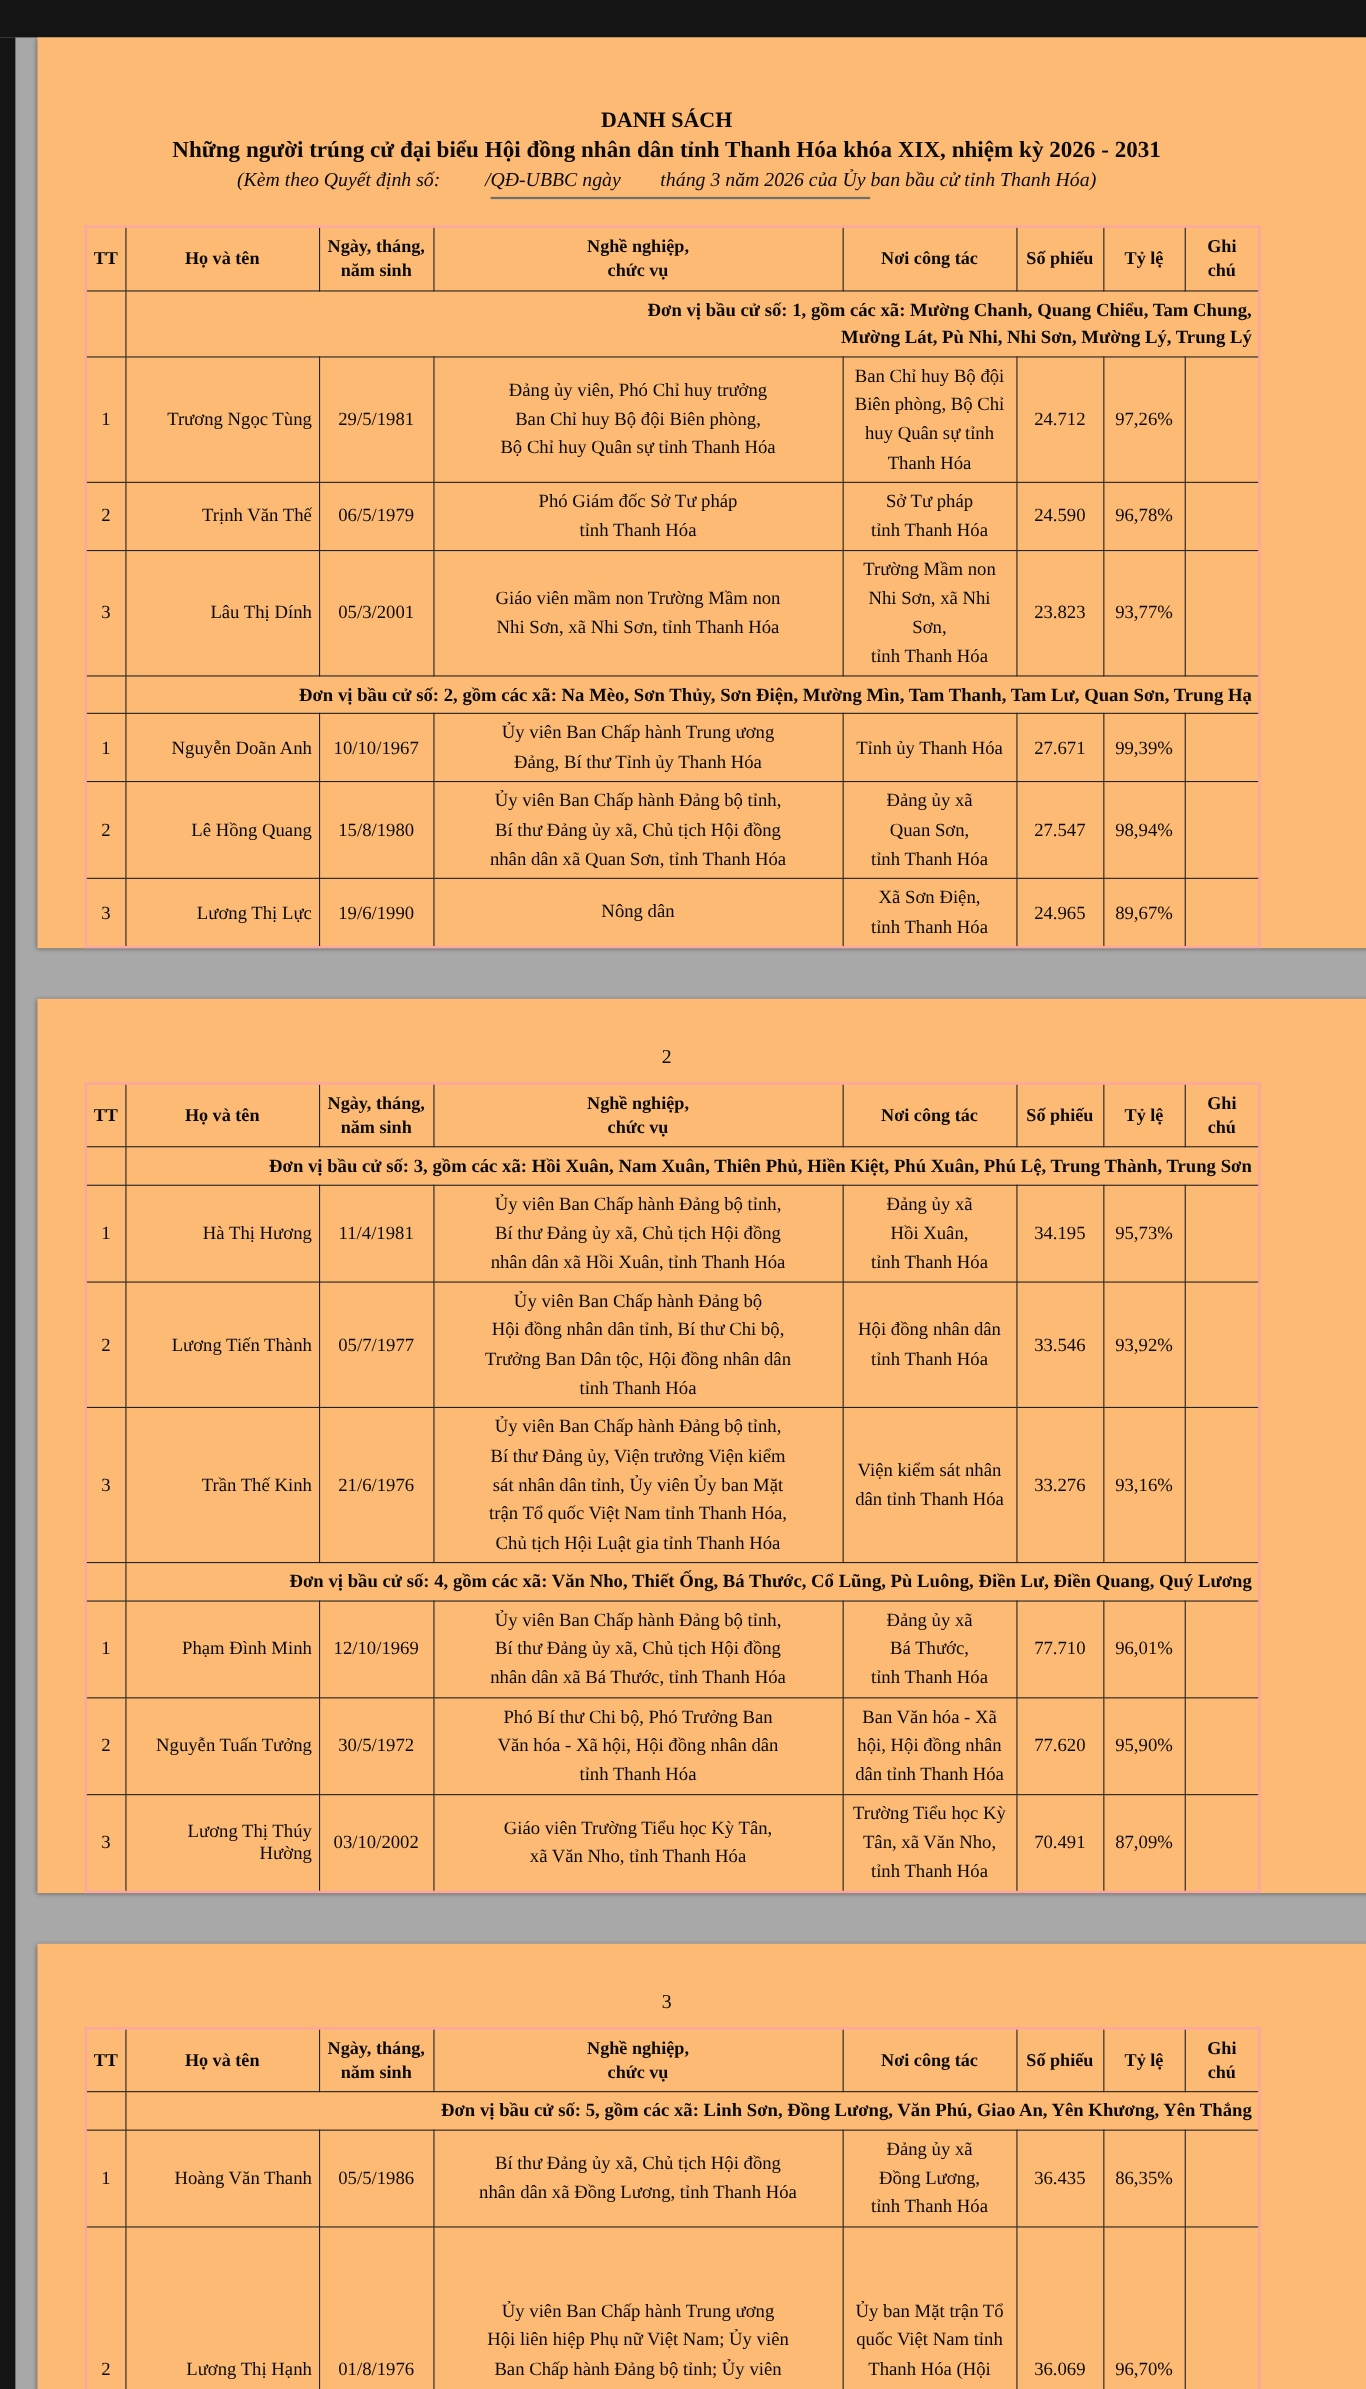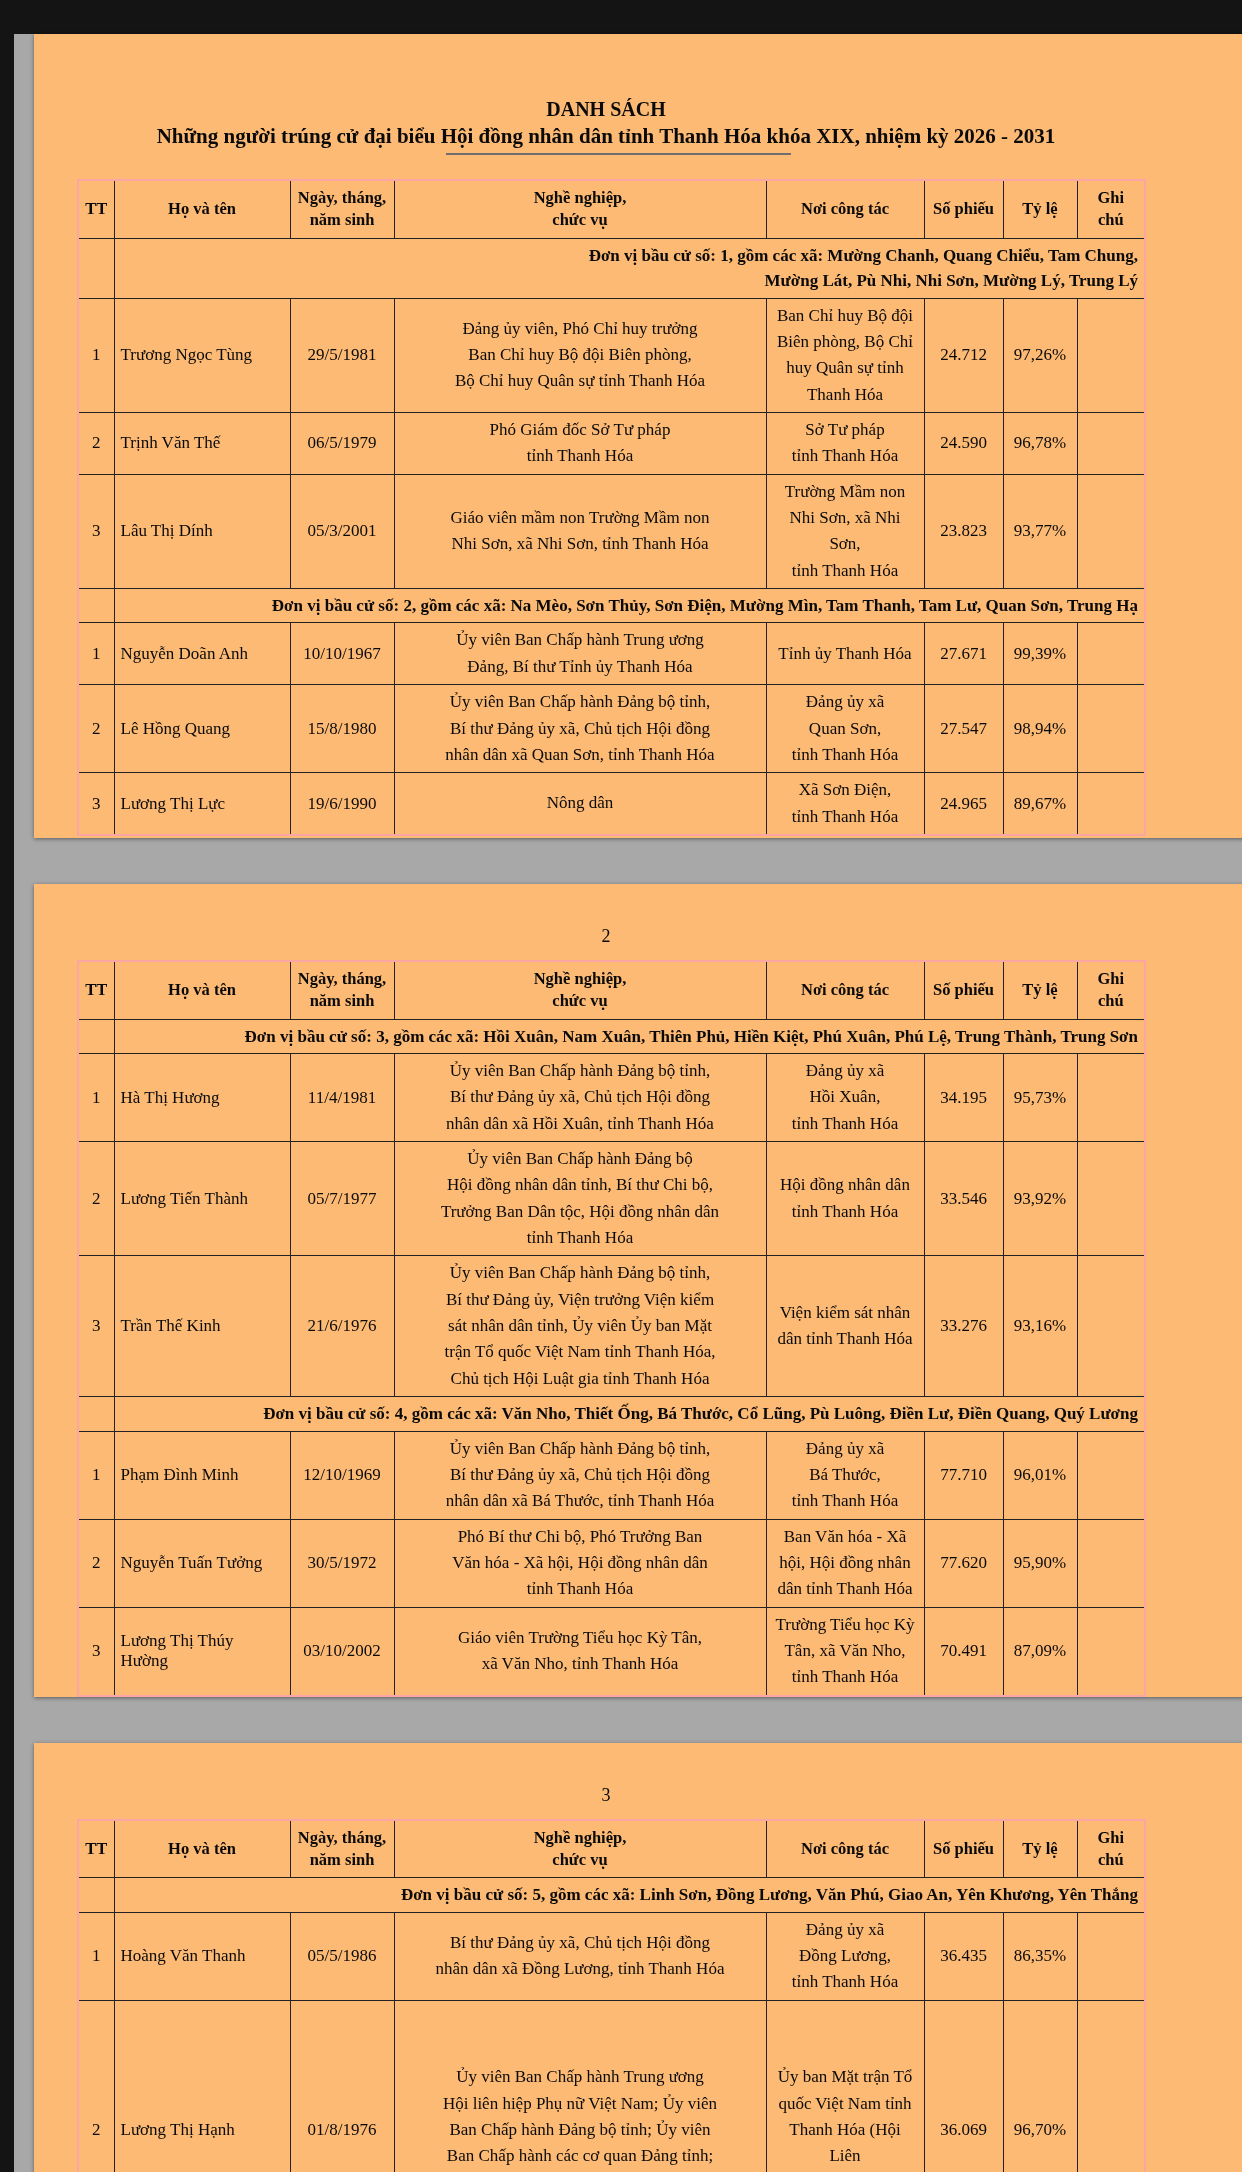--- a/index.html
+++ b/index.html
@@ -26,38 +26,39 @@
   .decree-rule { width:345px; border-bottom:2px solid #6e6e6e; margin:3px auto 0 auto; transform:translateX(12px); }
 
   .page-num { text-align:center; font-size:18px; line-height:24px; }
 
   table.results { border-collapse:collapse; table-layout:fixed; width:1058px; border:2px solid #fca5a5; }
   .page-1 table.results { margin-top:24px; }
   .page-2 table.results, .page-3 table.results { margin-top:12px; }
   .results th, .results td { border:1px solid #222; vertical-align:middle; padding:4px 6px; font-size:17px; }
   .results th { font-weight:bold; text-align:center; white-space:pre-line; font-size:16.5px; line-height:1.35; padding:6px 2px; }
   .cell-c { text-align:center; }
-  .cell-name { text-align:left; padding-left:10px; }
+  .cell-name { text-align:right; padding-left:10px; }
   .ml { white-space:pre-line; line-height:1.55; text-align:center; }
   .unit-cell { font-weight:bold; text-align:right; white-space:pre-line; line-height:1.5; padding:5px 4px; font-size:17.5px; }
   
   .page-3 tr.candidate-row:last-child td { height:260px; }
 </style>
 </head>
 <body>
 
 <div class="viewer">
   <div class="topbar"></div>
   <div class="leftstrip"></div>
   <div class="pages">
       <div class="page page-1">
         <div class="page-inner">
           <div class="content">
             <div class="doc-title">DANH SÁCH</div>
             <div class="doc-subtitle">Những người trúng cử đại biểu Hội đồng nhân dân tỉnh Thanh Hóa khóa XIX, nhiệm kỳ 2026 - 2031</div>
+            <div class="decree">(Kèm theo Quyết định số:         /QĐ-UBBC ngày        tháng 3 năm 2026 của Ủy ban bầu cử tỉnh Thanh Hóa)</div>
             <div class="decree-rule"></div>
             <table class="results">
               <colgroup>
                 <col style="width: 36px;">
                 <col style="width: 176px;">
                 <col style="width: 104px;">
                 <col style="width: 372px;">
                 <col style="width: 158px;">
                 <col style="width: 79px;">
                 <col style="width: 74px;">

